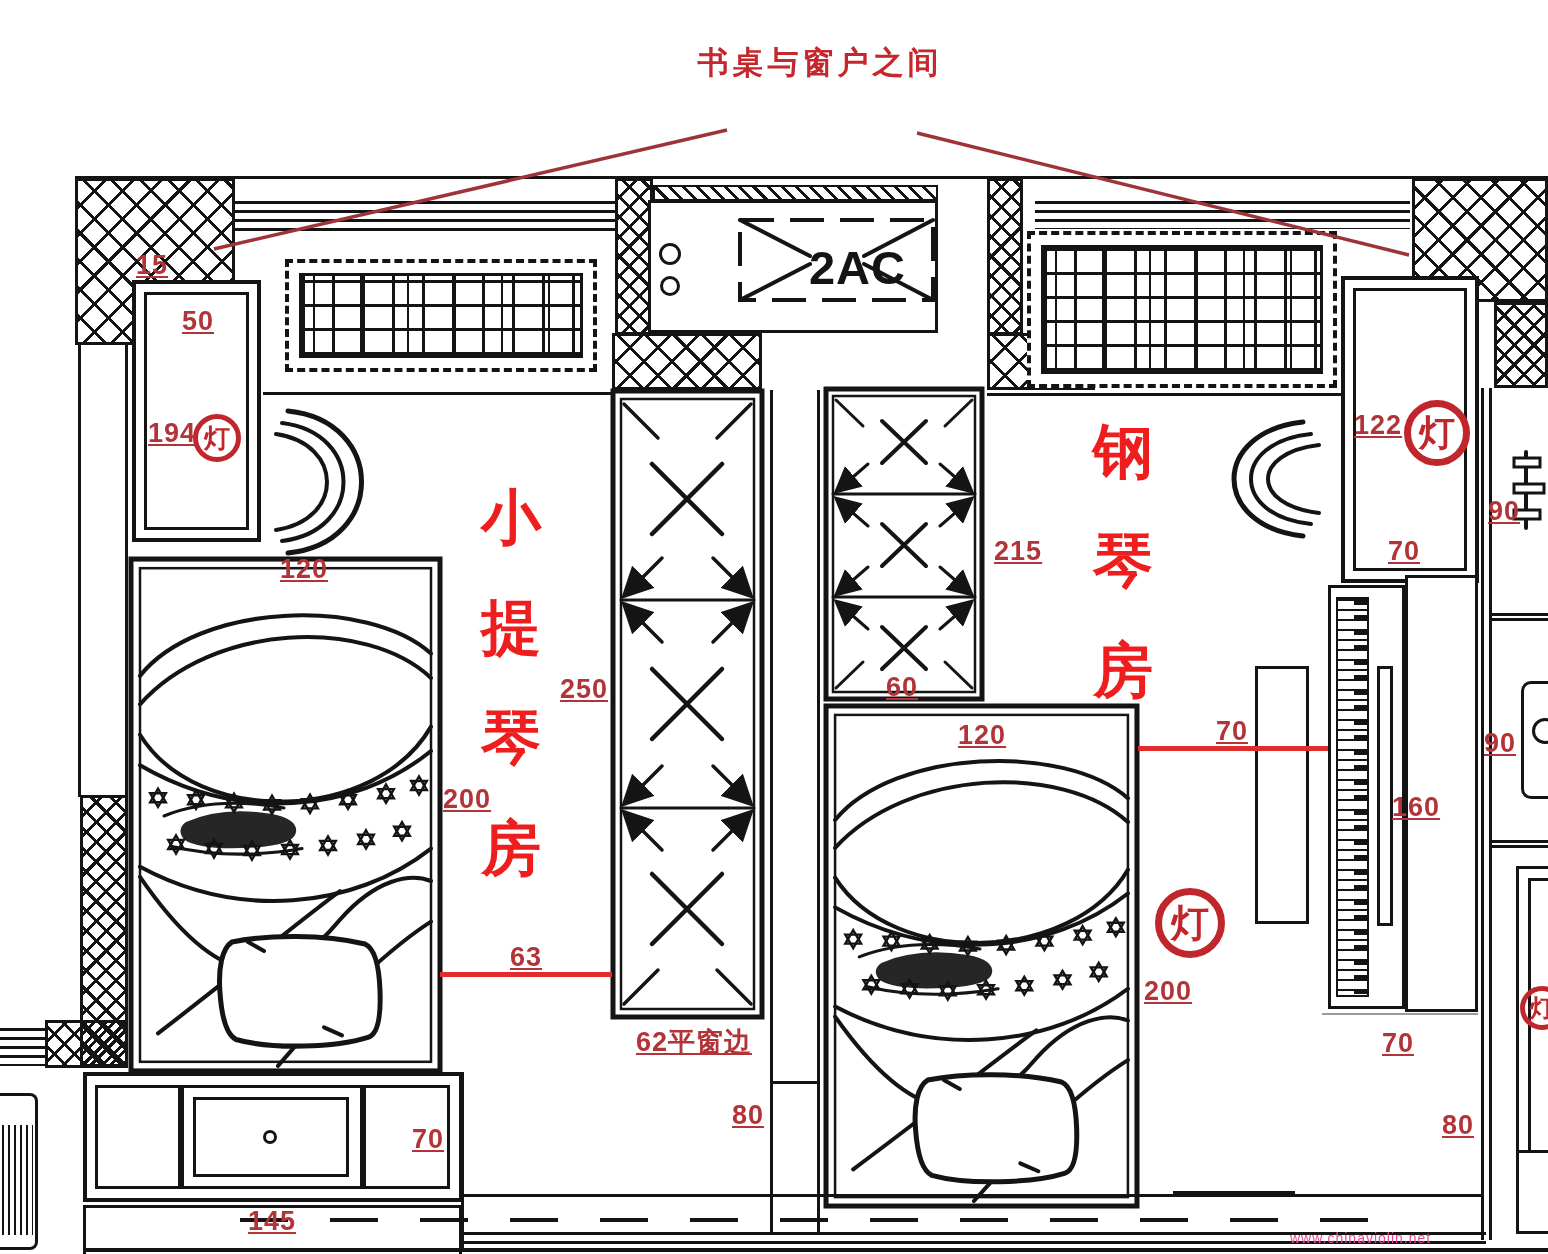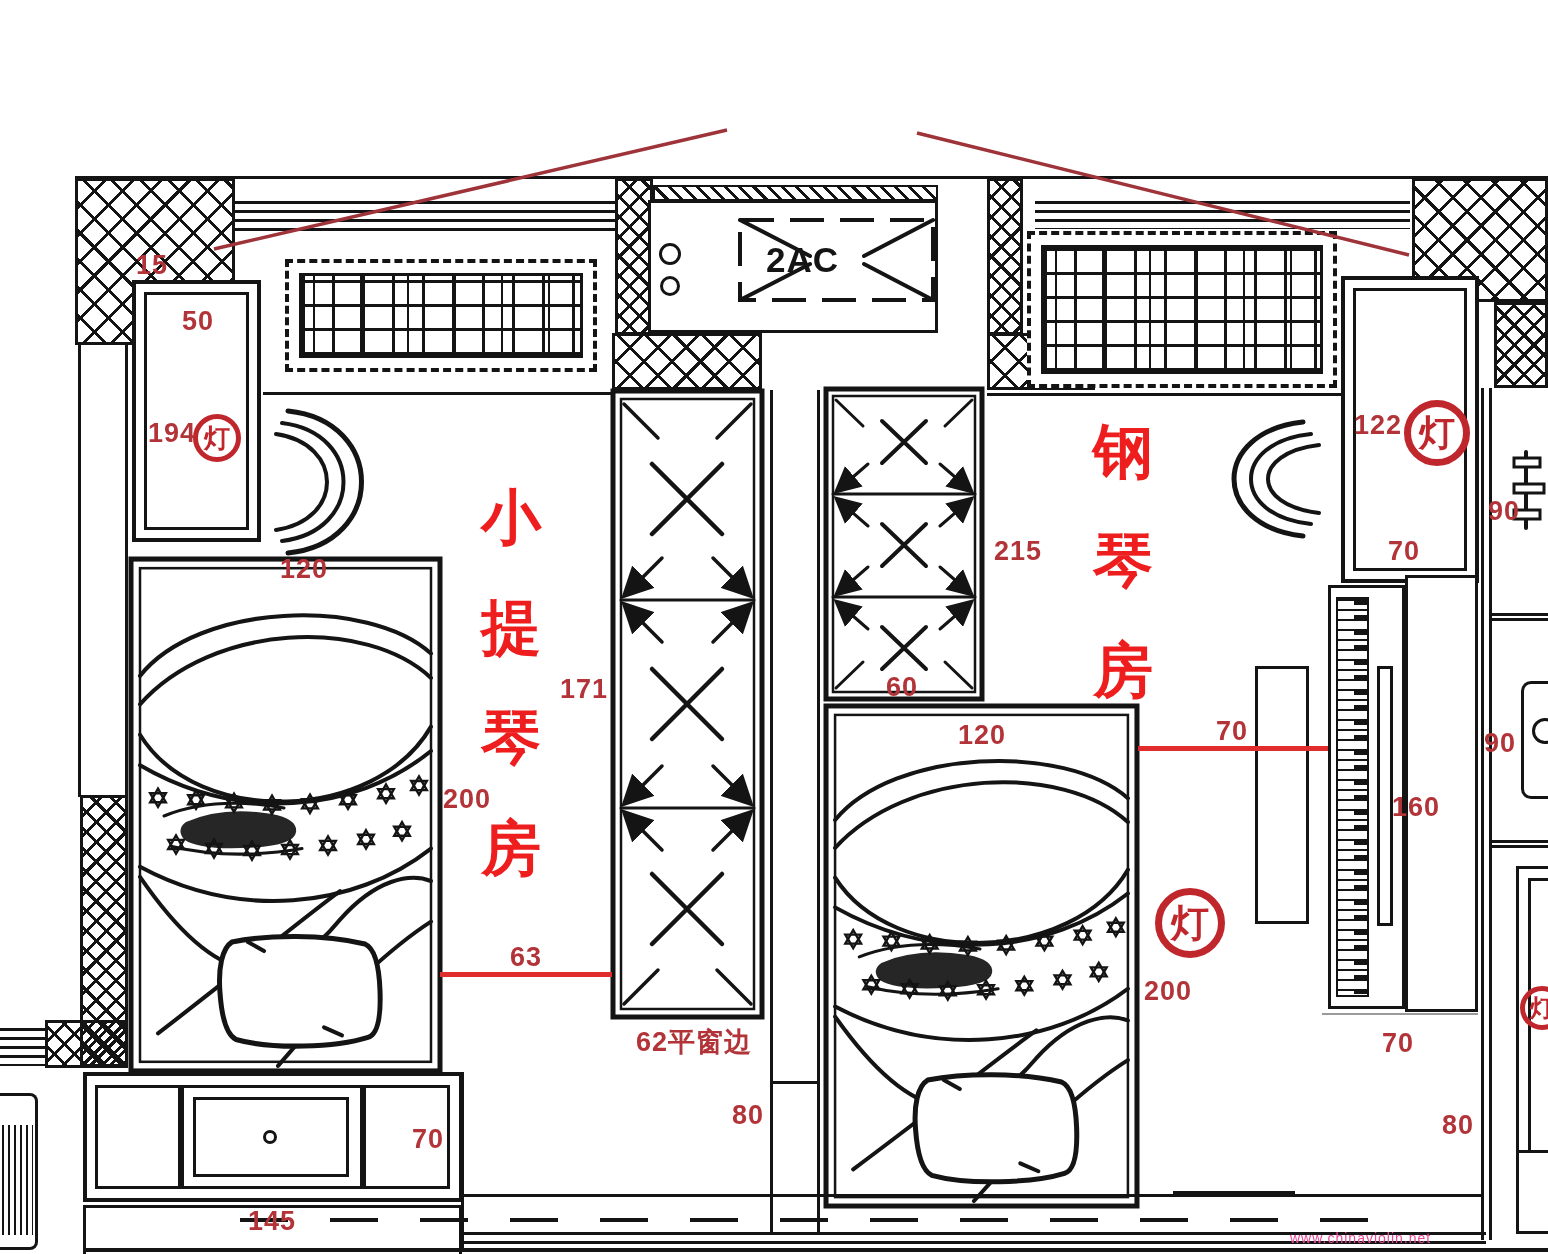--- a/index.html
+++ b/index.html
@@ -13,21 +13,21 @@
   }
   html,body{margin:0;padding:0;}
   body{
     width:1548px;height:1254px;position:relative;background:#ffffff;
     overflow:hidden;
     font-family:"Liberation Sans", sans-serif;
   }
   .abs{position:absolute;}
   .dim{
     position:absolute;color:var(--dim);
-    font-weight:700;font-size:27px;letter-spacing:1px;white-space:nowrap;
+    font-weight:700;font-size:27px;letter-spacing:1px;white-space:nowrap;text-decoration:underline;
   }
   .hatch{
     position:absolute;border:3px solid var(--ink);box-sizing:border-box;
     background:
       repeating-linear-gradient(45deg, transparent 0 17px, var(--ink) 17px 20px),
       repeating-linear-gradient(135deg, transparent 0 17px, var(--ink) 17px 20px);
   }
   .hatch.fine{
     background:
       repeating-linear-gradient(45deg, transparent 0 11px, var(--ink) 11px 14px),
@@ -151,21 +151,21 @@
 
 <div class="stripes45" style="left:653px;top:185px;width:285px;height:16px"></div>
 <div class="b3" style="left:648px;top:200px;width:290px;height:133px"></div>
 <svg class="abs" style="left:648px;top:200px" width="290" height="133" viewBox="0 0 290 133">
   <rect x="92" y="20" width="193" height="80" fill="none" stroke="#141414" stroke-width="4" stroke-dasharray="34 16"></rect>
   <path class="s" stroke-width="4" d="M92,20 L162,56"></path>
   <path class="s" stroke-width="4" d="M285,20 L216,56"></path>
   <path class="s" stroke-width="4" d="M92,100 L162,64"></path>
   <path class="s" stroke-width="4" d="M285,100 L216,64"></path>
 </svg>
-<div class="abs" style="left:766px;top:240px;width:140px;text-align:left;font-weight:700;font-size:35px;color:var(--ink);letter-spacing:1px">2AC</div>
+<div class="abs" style="left:766px;top:240px;width:140px;text-align:right;font-weight:700;font-size:47px;color:var(--ink);letter-spacing:1px">2AC</div>
 <div class="abs" style="left:659px;top:243px;width:22px;height:22px;border:3px solid var(--ink);border-radius:50%;box-sizing:border-box"></div>
 <div class="abs" style="left:660px;top:276px;width:20px;height:20px;border:3px solid var(--ink);border-radius:50%;box-sizing:border-box"></div>
 
 <div class="lattice-outer" style="left:285px;top:259px;width:312px;height:113px">
   <div class="lattice-inner"></div>
 </div>
 <div class="lattice-outer" style="left:1027px;top:231px;width:310px;height:157px">
   <div class="lattice-inner"></div>
 </div>
 <div class="line" style="left:263px;top:392px;width:355px;height:3px"></div>
@@ -288,20 +288,21 @@
 <div class="line" style="left:463px;top:1241px;width:1023px;height:3px"></div>
 <div class="line" style="left:85px;top:1248px;width:1463px;height:4px"></div>
 <div class="line" style="left:461px;top:1072px;width:3px;height:176px"></div>
 
 <svg class="abs" style="left:0;top:0;pointer-events:none" width="1548" height="1254" viewBox="0 0 1548 1254">
   <line x1="727" y1="130" x2="214" y2="249" stroke="#9e3339" stroke-width="3.5"></line>
   <line x1="917" y1="133" x2="1409" y2="255" stroke="#9e3339" stroke-width="3.5"></line>
 </svg>
 
 <div class="title-box">
+  <div>书桌与窗户之间</div>
 </div>
 
 <div class="redline" style="left:440px;top:972px;width:172px;height:5px"></div>
 <div class="redline" style="left:1138px;top:746px;width:190px;height:5px"></div>
 
 <div class="vtext" style="left:478px;top:478px;width:66px;height:412px;font-size:60px">
   <span>小</span>
   <span>提</span>
   <span>琴</span>
   <span>房</span>
@@ -322,21 +323,21 @@
   <span>灯</span>
 </div>
 <div class="lamp" style="left:1520px;top:986px;width:44px;height:44px;border-width:5px;font-size:24px">
   <span>灯</span>
 </div>
 
 <div class="dim" style="left:136px;top:250px">15</div>
 <div class="dim" style="left:182px;top:306px">50</div>
 <div class="dim" style="left:148px;top:418px">194</div>
 <div class="dim" style="left:280px;top:554px">120</div>
-<div class="dim" style="left:560px;top:674px">171</div>
+<div class="dim" style="left:560px;top:674px">250</div>
 <div class="dim" style="left:443px;top:784px">200</div>
 <div class="dim" style="left:510px;top:942px">63</div>
 <div class="dim" style="left:636px;top:1024px;font-size:27px">62平窗边</div>
 <div class="dim" style="left:732px;top:1100px">80</div>
 <div class="dim" style="left:412px;top:1124px">70</div>
 <div class="dim" style="left:248px;top:1206px">145</div>
 <div class="dim" style="left:886px;top:672px">60</div>
 <div class="dim" style="left:994px;top:536px">215</div>
 <div class="dim" style="left:958px;top:720px">120</div>
 <div class="dim" style="left:1216px;top:716px">70</div>

